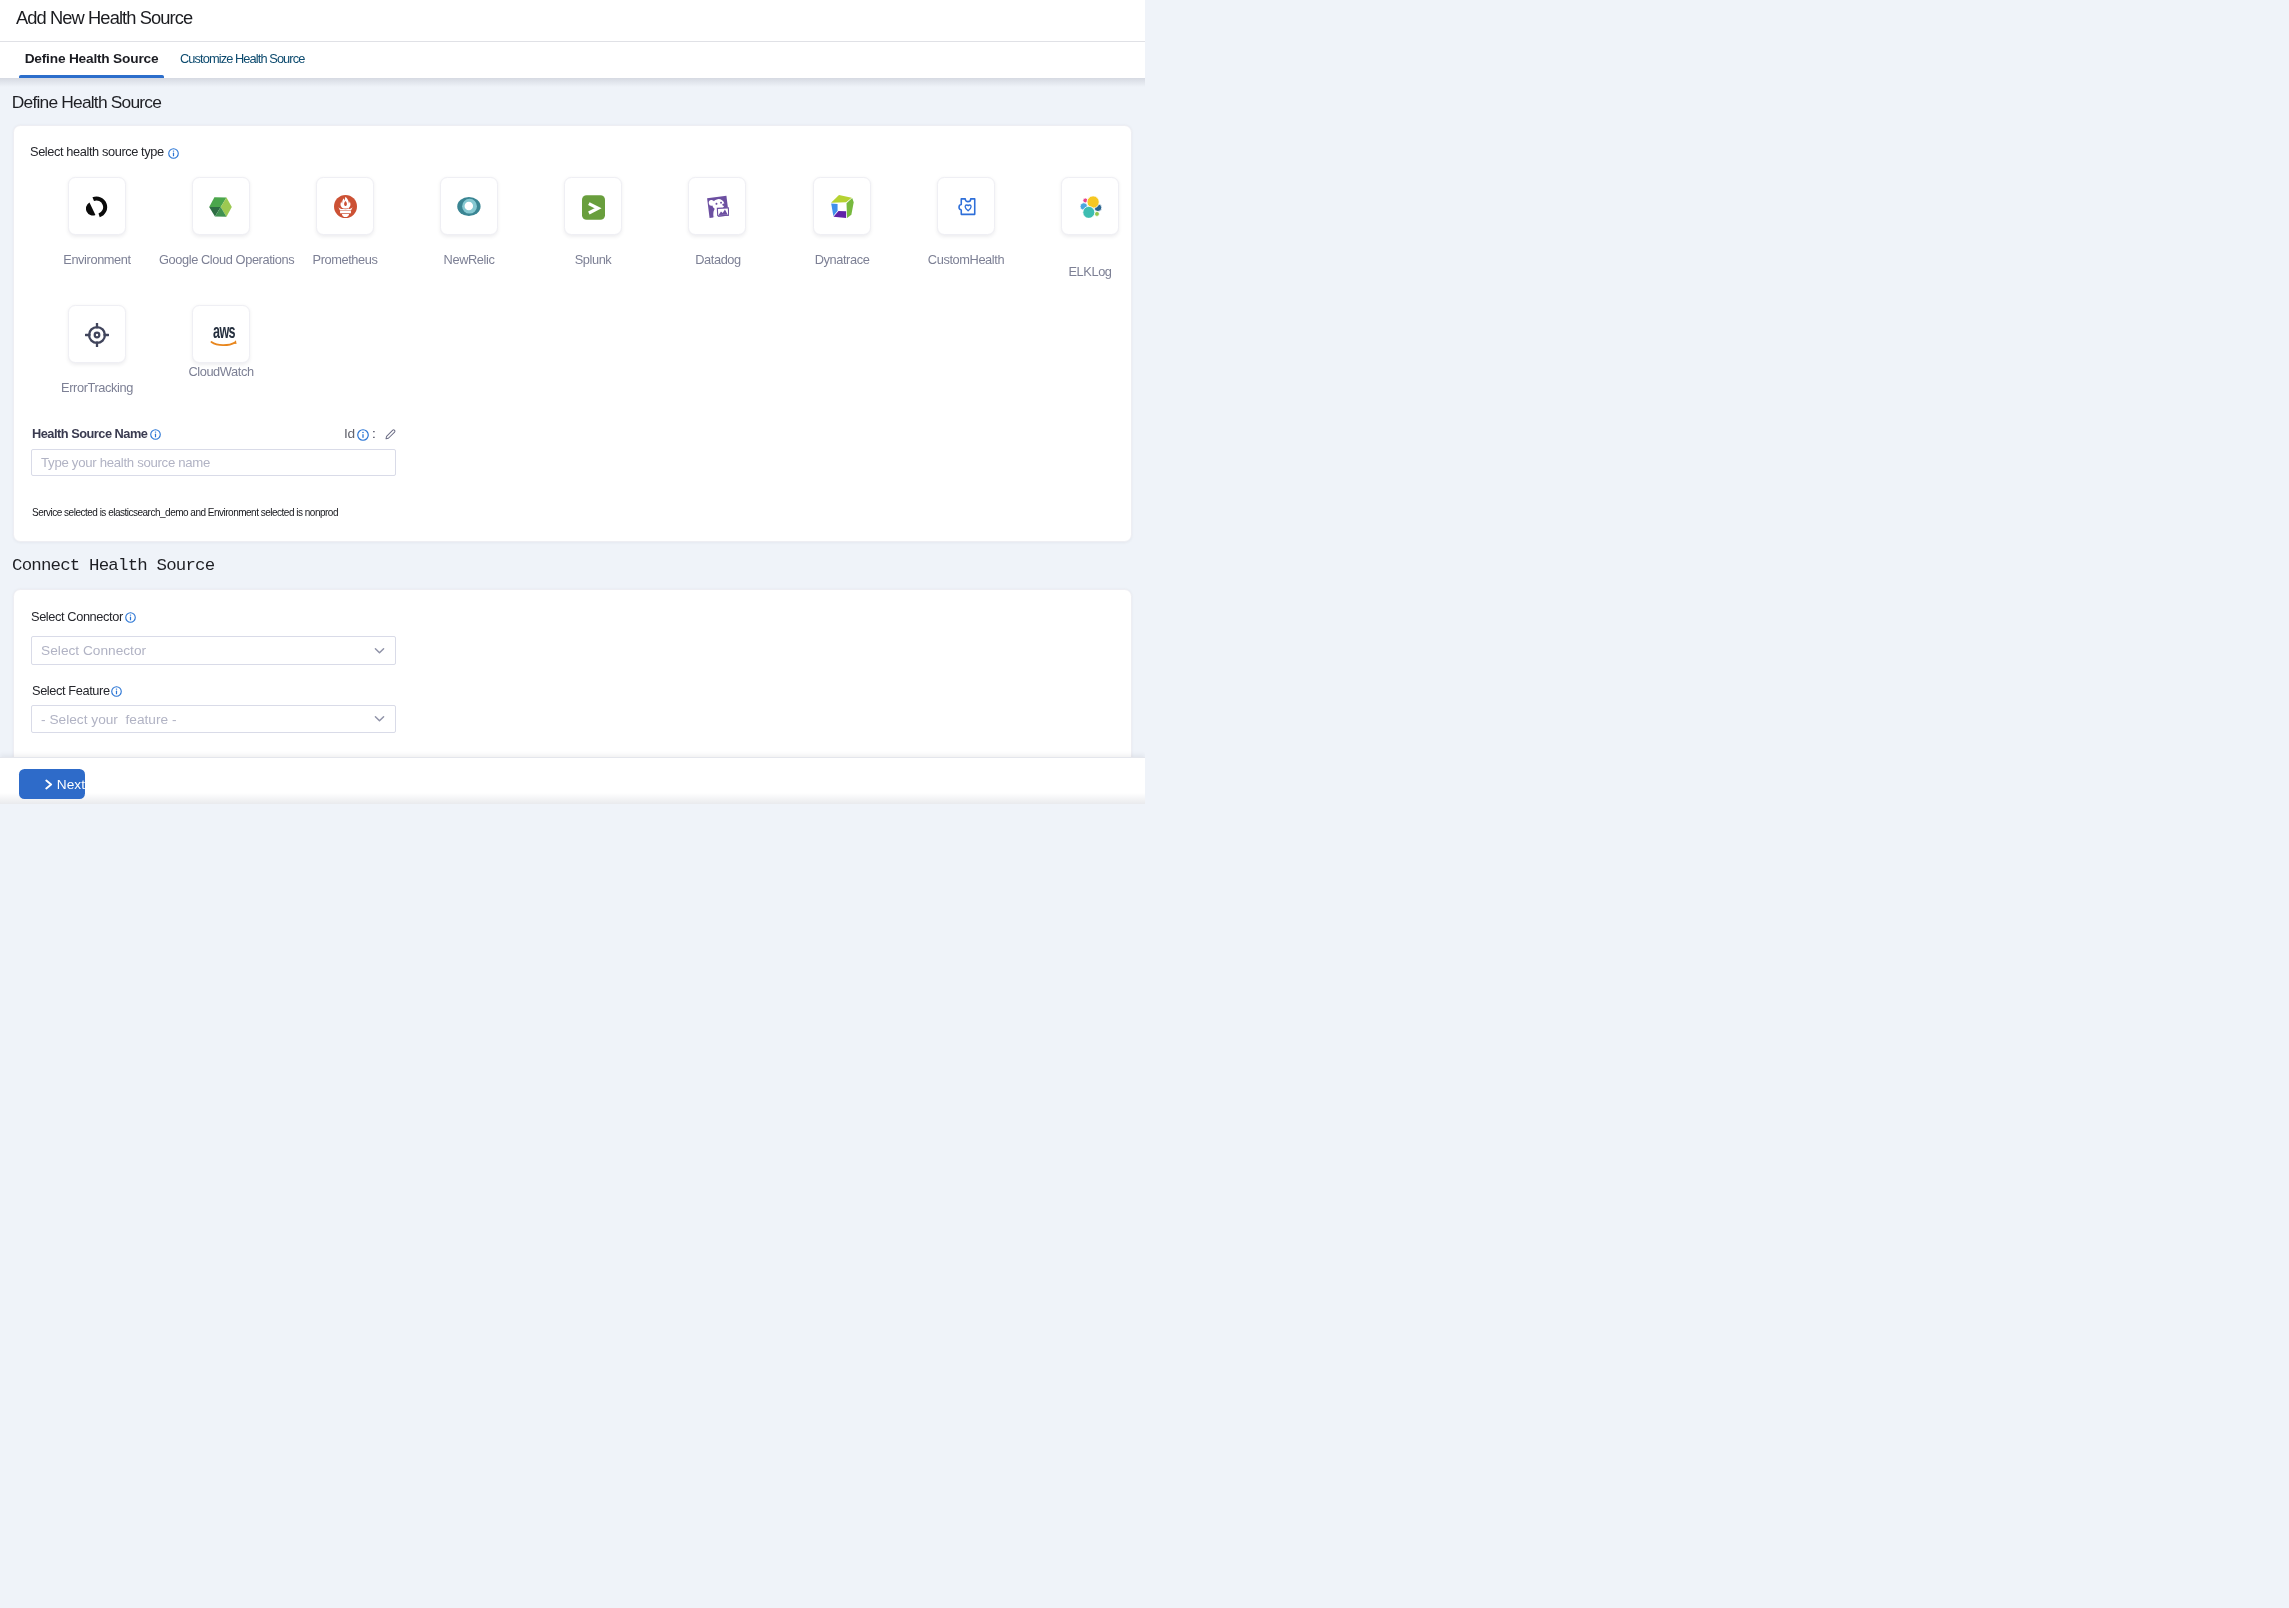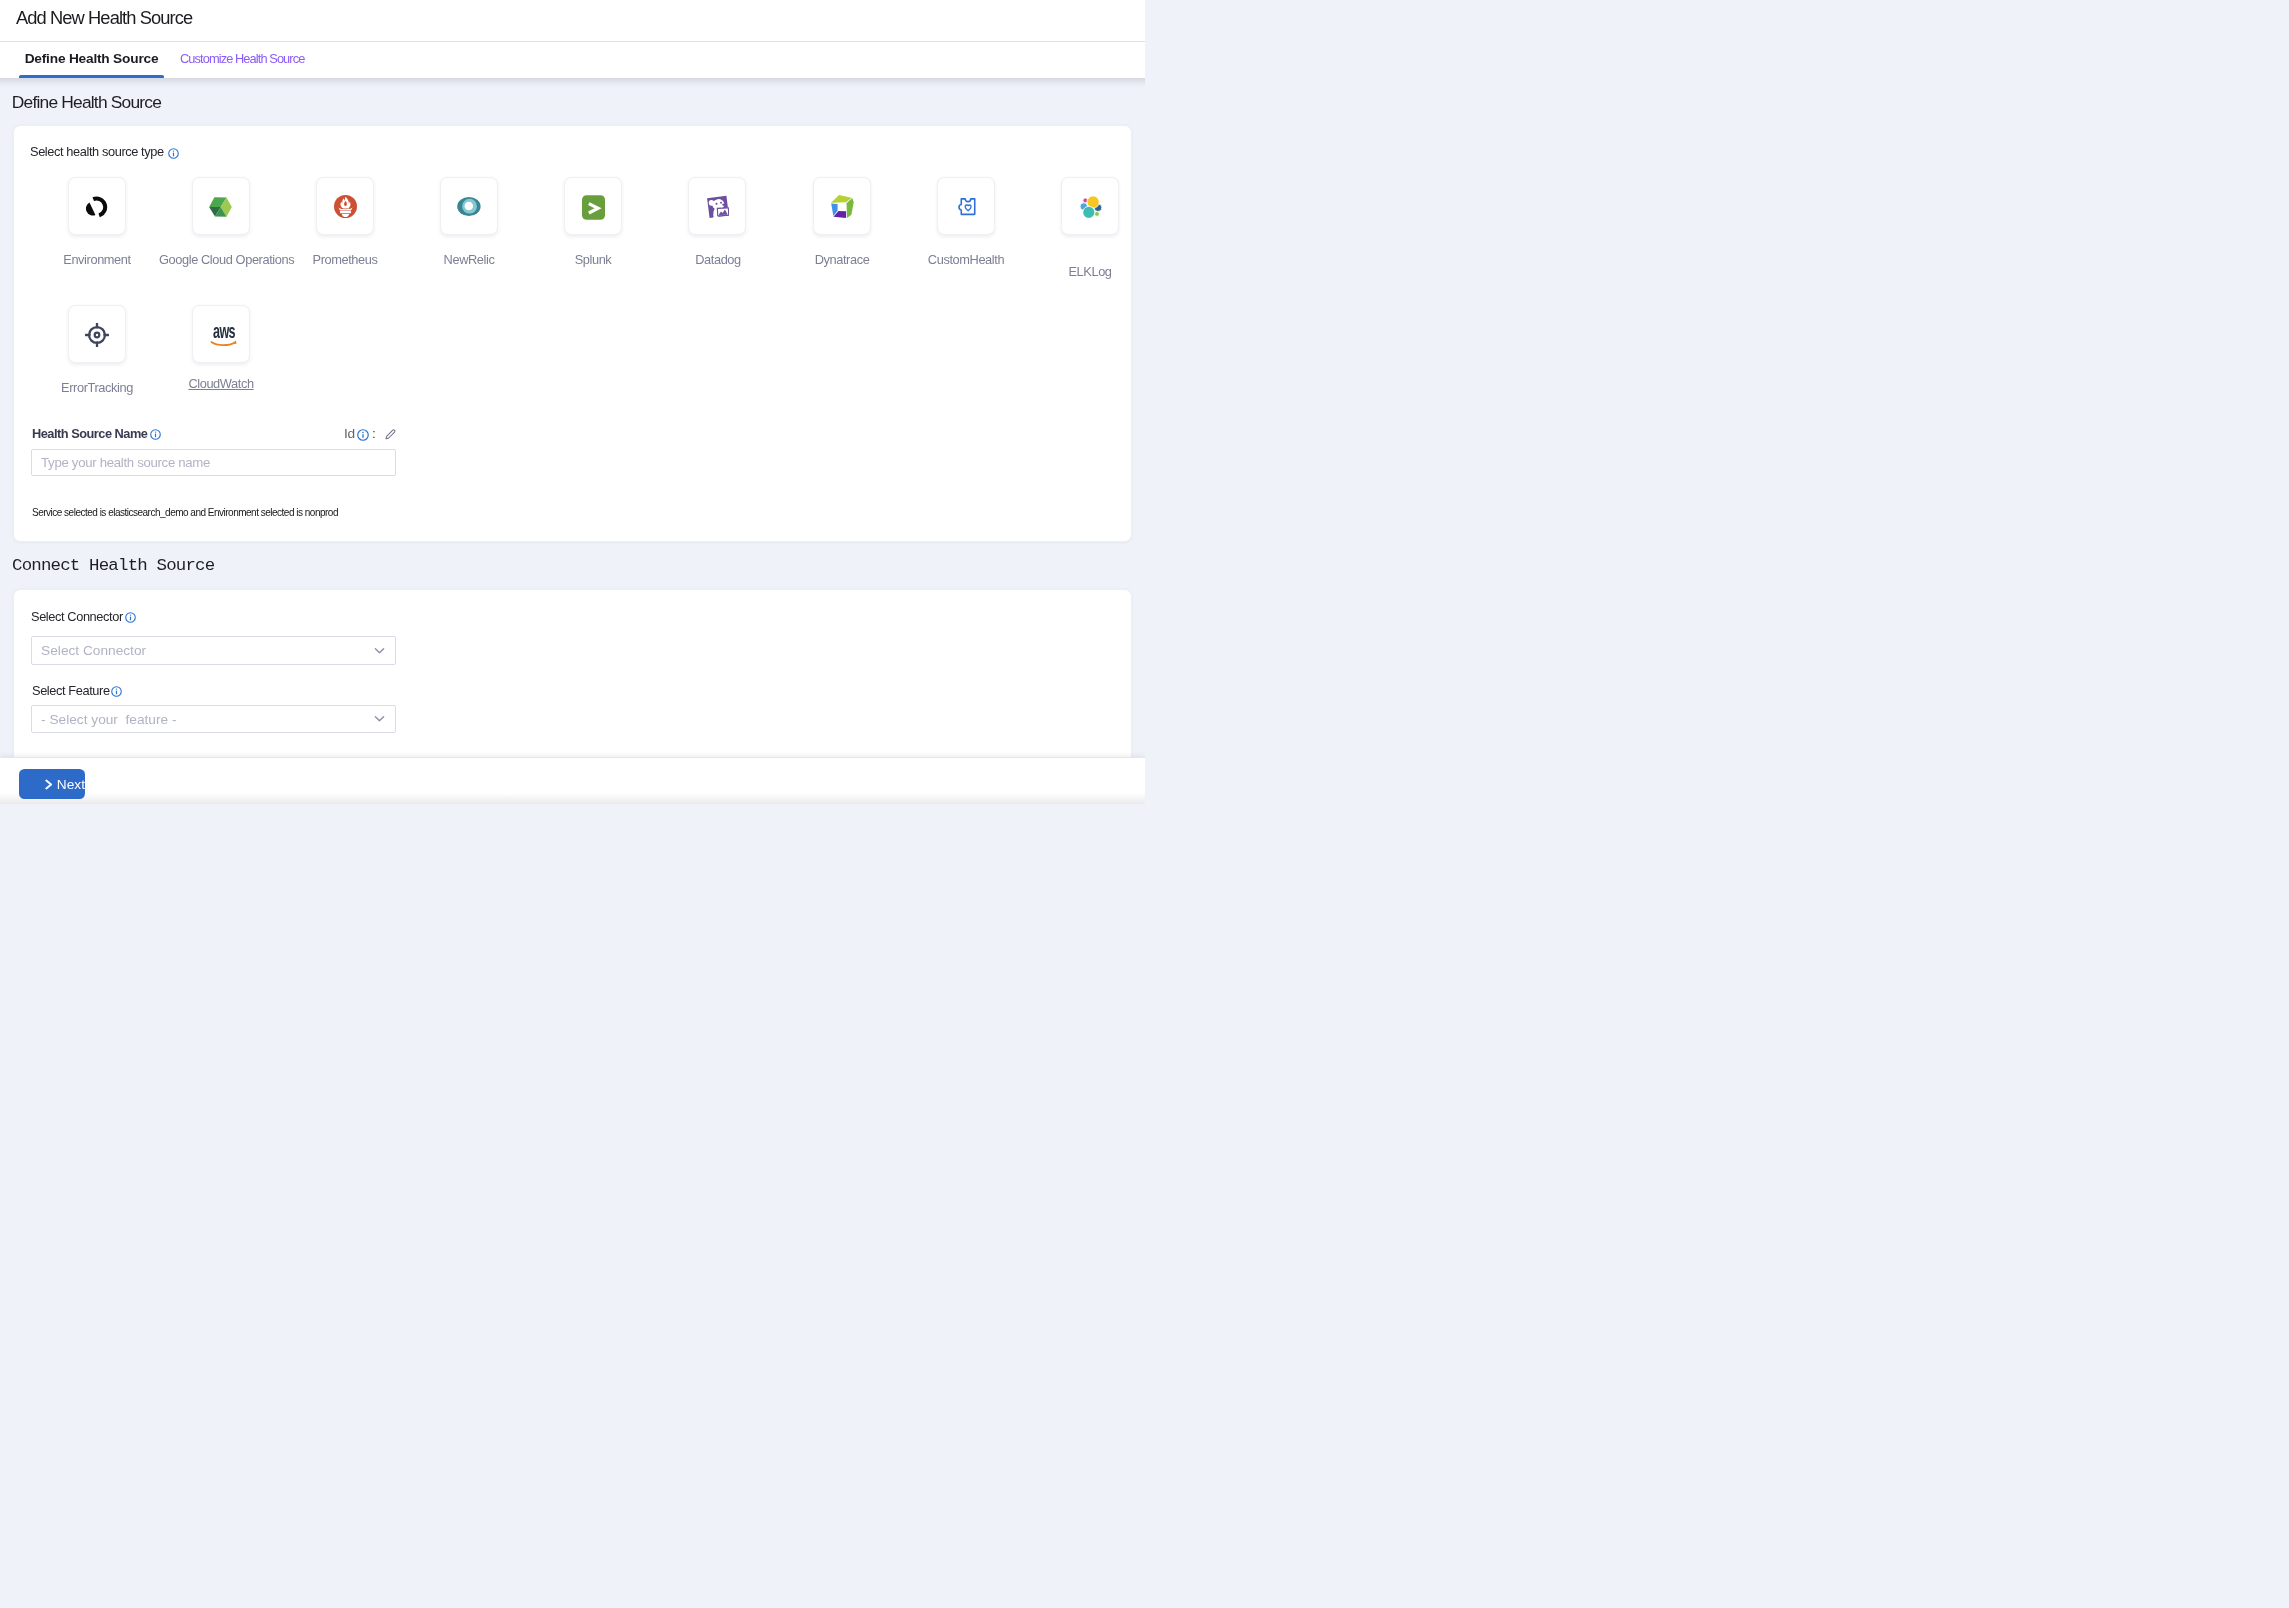--- a/index.html
+++ b/index.html
@@ -5,21 +5,21 @@
 * { margin:0; padding:0; box-sizing:border-box; }
 html,body { width:1145px; height:804px; overflow:hidden; }
 body { font-family:"Liberation Sans", sans-serif; position:relative; background:#eff3f9; }
 
 .header { position:absolute; left:0; top:0; width:1145px; height:42px; background:#fff; border-bottom:0.9px solid #e0e1e6; z-index:5; }
 .title { position:absolute; left:16px; top:7.3px; font-size:18.3px; font-weight:400; color:#1b1c20; letter-spacing:-0.9px; }
 
 .tabbar { position:absolute; left:0; top:42px; width:1145px; height:36px; background:#fff; z-index:5; }
 .tab1 { position:absolute; left:19px; top:0; width:145px; height:36px; text-align:center; line-height:33px; font-size:13.7px; font-weight:700; color:#1b1c22; letter-spacing:-0.2px; }
 .tab1u { position:absolute; left:19px; bottom:0; width:145px; height:2.7px; background:#2c6ecb; border-radius:1.8px 1.8px 0 0; }
-.tab2 { position:absolute; left:180px; top:0; height:36px; line-height:33px; font-size:12.8px; color:#8b5cf6; letter-spacing:-0.9px; }
+.tab2 { position:absolute; left:180px; top:0; height:36px; line-height:33px; font-size:12.8px; color:#0c4a6e; letter-spacing:-0.9px; }
 .tabshadow { position:absolute; left:0; top:78px; width:1145px; height:9.1px; background:linear-gradient(to bottom, rgba(43,45,68,0.13), rgba(43,45,68,0.0)); z-index:4; }
 
 .h2 { position:absolute; font-size:17.4px; font-weight:400; color:#1e1f24; letter-spacing:-0.8px; }
 .card { position:absolute; left:12.8px; width:1119px; background:#fff; border-radius:7.3px; border:0.9px solid #eeeef3; box-shadow:0 0.9px 2.7px rgba(40,41,61,0.05); }
 
 .lbl { position:absolute; font-size:12.8px; color:#25262c; white-space:nowrap; letter-spacing:-0.4px; }
 .lblb { position:absolute; font-size:12.8px; font-weight:700; color:#3a3b50; white-space:nowrap; letter-spacing:-0.5px; }
 
 .tile { position:absolute; width:58px; height:58px; background:#fff; border:0.9px solid #efeff4; border-radius:7.3px; box-shadow:0 1.8px 3.7px rgba(40,41,61,0.08); }
 .tlabel { position:absolute; width:124px; text-align:center; font-size:12.8px; color:#7d8095; white-space:nowrap; letter-spacing:-0.4px; }
@@ -72,21 +72,21 @@
 <div class="tlabel" style="left:407px; top:252px;">NewRelic</div>
 <div class="tlabel" style="left:531px; top:252px;">Splunk</div>
 <div class="tlabel" style="left:656px; top:252px;">Datadog</div>
 <div class="tlabel" style="left:780px; top:252px;">Dynatrace</div>
 <div class="tlabel" style="left:904px; top:252px;">CustomHealth</div>
 <div class="tlabel" style="left:1028px; top:252px;margin-top:12px;">ELKLog</div>
 
 <div class="tile" style="left:68px; top:305px;"></div>
 <div class="tile" style="left:192px; top:305px;"></div>
 <div class="tlabel" style="left:35px; top:380px;">ErrorTracking</div>
-<div class="tlabel" style="left:159px; top:376px;text-decoration:underline;">CloudWatch</div>
+<div class="tlabel" style="left:159px; top:364px;">CloudWatch</div>
 
 <div class="lblb" style="left:32px; top:426px;">Health Source Name</div>
 <svg class="icon" style="left:150px; top:429px;" width="11" height="11" viewBox="0 0 12 12">
     <circle cx="6" cy="6" r="5.2" fill="none" stroke="#2974d4" stroke-width="1.2"></circle>
     <circle cx="6" cy="3.4" r="0.8" fill="#2974d4"></circle>
     <rect x="5.35" y="5" width="1.3" height="4" rx="0.6" fill="#2974d4"></rect>
   </svg>
 <div style="position:absolute; left:344px; top:426px; font-size:13.7px; color:#63646e; letter-spacing:-0.3px;">Id</div>
 <svg class="icon" style="left:357px; top:429px;" width="12" height="12" viewBox="0 0 13 13">
     <circle cx="6.5" cy="6.5" r="5.7" fill="none" stroke="#2974d4" stroke-width="1.3"></circle>

